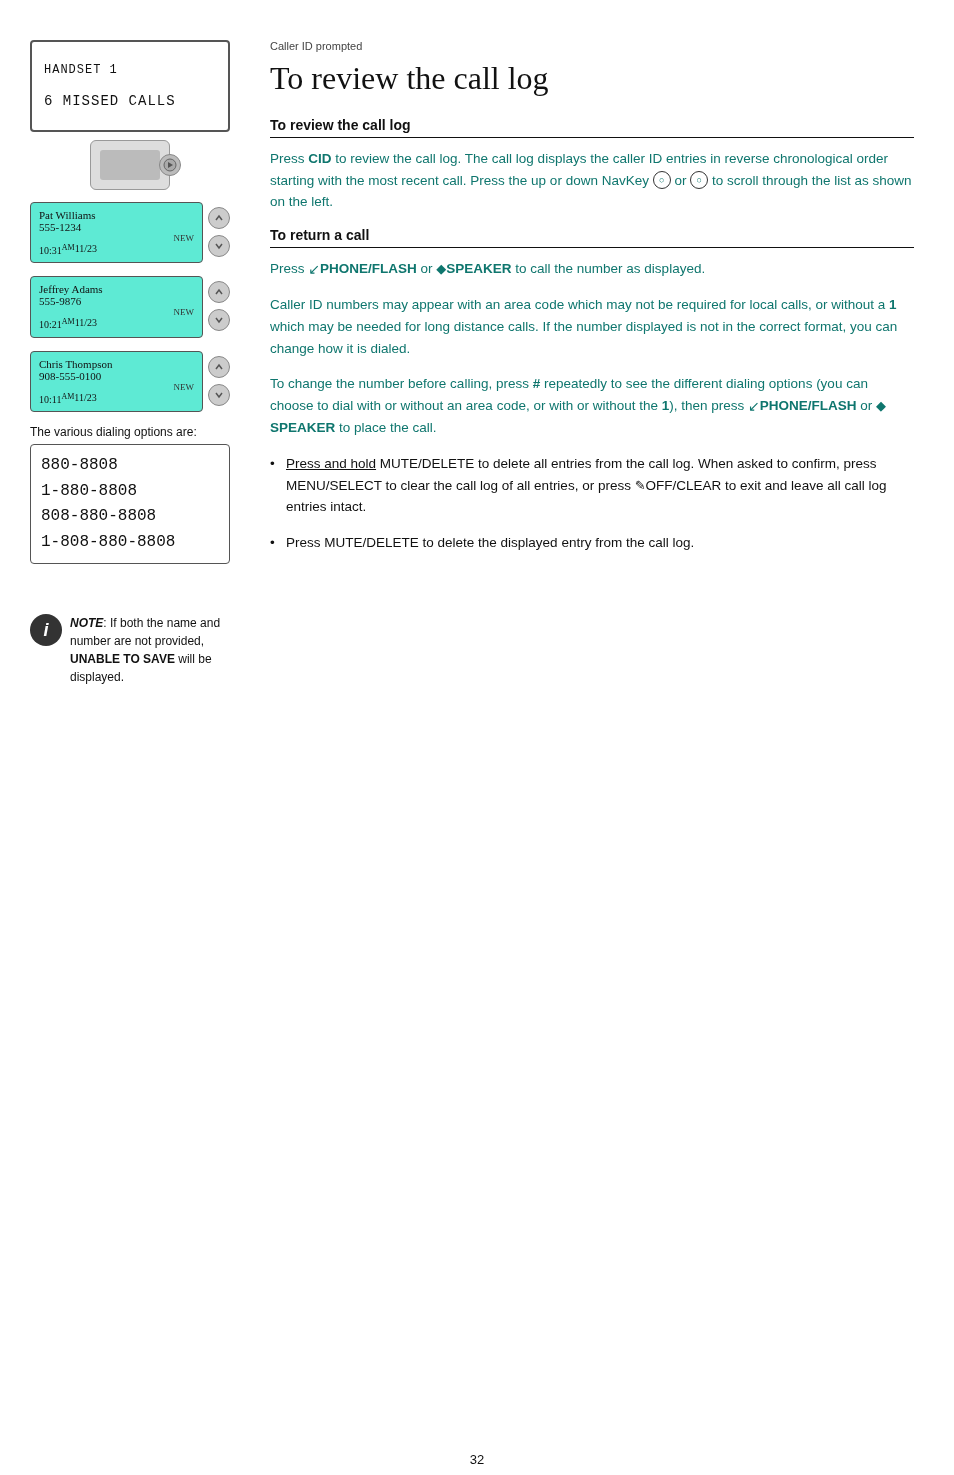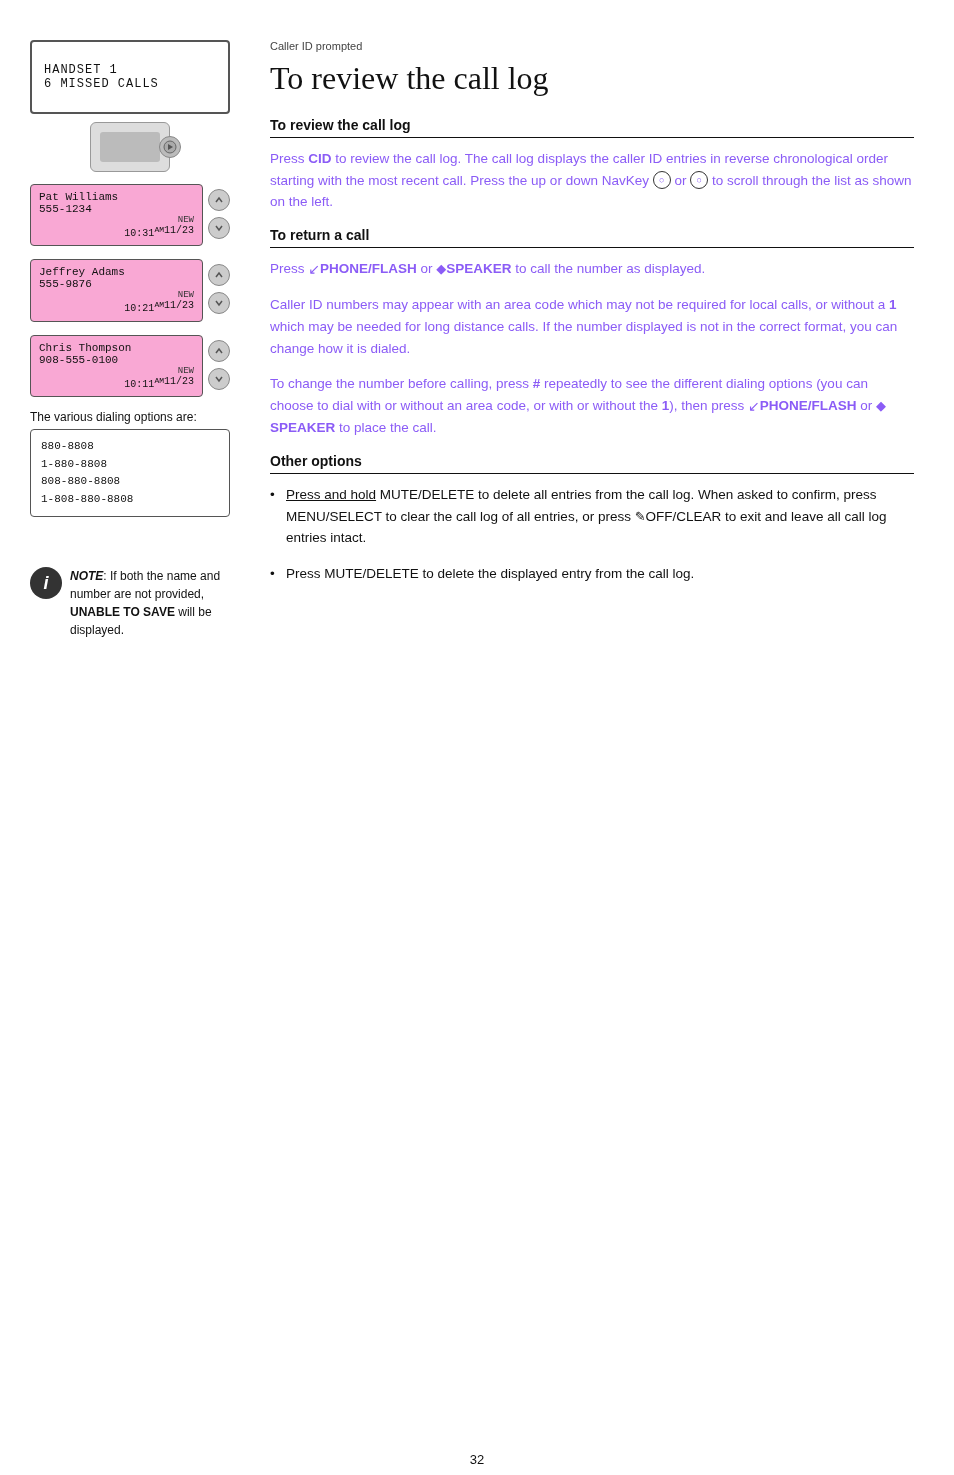--- a/index.html
+++ b/index.html
@@ -37,22 +37,23 @@
       margin-bottom: 8px;
       background: #fff;
       min-height: 65px;
     }
 
     .handset-display .line1 {
       font-size: 12px;
       letter-spacing: 1px;
     }
     .handset-display .line2 {
-      font-size: 12px;
+      font-size: 14px;
       letter-spacing: 1px;
+      margin-top: 16px;
     }
 
     
     .handset-device {
       display: flex;
       justify-content: center;
       margin: 5px 0 12px 0;
     }
 
     .handset-body {
@@ -93,41 +94,41 @@
       right: -15px;
       top: 50%;
       transform: translateY(-50%);
     }
 
     
     .call-entry {
       border: 1.5px solid #555;
       border-radius: 4px;
       padding: 6px 8px;
-      font-family: Liberation Mono, monospace;
+      font-family: Liberation Serif, serif;
       font-size: 12px;
       margin-bottom: 3px;
-      background: #f9a8d4;
+      background: #5eead4;
     }
 
     .call-entry .caller-name {
       font-size: 11px;
     }
     .call-entry .caller-number {
       font-size: 11px;
     }
     .call-entry .new-badge {
       font-size: 9px;
       text-align: right;
       color: #333;
     }
     .call-entry .call-time {
       font-size: 10px;
       display: flex;
-      justify-content: flex-end;
+      justify-content: flex-start;
     }
 
     .call-entry-row {
       display: flex;
       align-items: flex-start;
       gap: 5px;
       margin-bottom: 10px;
     }
 
     .call-entry-box {
@@ -160,21 +161,21 @@
       margin-top: 10px;
       margin-bottom: 5px;
       color: #111;
     }
 
     .dialing-box {
       border: 1.5px solid #555;
       border-radius: 4px;
       padding: 8px 10px;
       font-family: 'Courier New', monospace;
-      font-size: 11px;
+      font-size: 16px;
       background: #fff;
       line-height: 1.6;
     }
 
     
     .note-box {
       display: flex;
       align-items: flex-start;
       gap: 8px;
       margin-top: 50px;
@@ -234,21 +235,21 @@
       font-weight: bold;
       padding-bottom: 4px;
       border-bottom: 1.5px solid #111;
       margin-bottom: 10px;
     }
 
     .body-text {
       font-size: 13.5px;
       line-height: 1.6;
       margin-bottom: 14px;
-      color: #8b5cf6;
+      color: #0f766e;
     }
 
     .body-text .key {
       font-weight: bold;
     }
 
     .navkey-icon {
       display: inline-block;
       width: 18px;
       height: 18px;
@@ -455,21 +456,20 @@
     <p class="body-text">
       Press <span class="phone-icon-inline">↙</span><span class="key">PHONE/FLASH</span> or <span class="speaker-icon-inline">◆</span><span class="key">SPEAKER</span> to call the number as displayed.
     </p>
     <p class="body-text">
       Caller ID numbers may appear with an area code which may not be required for local calls, or without a <span class="key">1</span> which may be needed for long distance calls. If the number displayed is not in the correct format, you can change how it is dialed.
     </p>
     <p class="body-text">
       To change the number before calling, press <span class="key">#</span> repeatedly to see the different dialing options (you can choose to dial with or without an area code, or with or without the <span class="key">1</span>), then press <span class="phone-icon-inline">↙</span><span class="key">PHONE/FLASH</span> or <span class="speaker-icon-inline">◆</span><span class="key">SPEAKER</span> to place the call.
     </p>
 
-    <div class="subsection-title">Other options</div>
     <ul class="bullet-list">
       <li>
         <span class="underline-link">Press and hold</span> <span class="key-small">MUTE/DELETE</span> to delete all entries from the call log. When asked to confirm, press <span class="key-small">MENU/SELECT</span> to clear the call log of all entries, or press <span class="off-icon-inline">✎</span><span class="key-small">OFF/CLEAR</span> to exit and leave all call log entries intact.
       </li>
       <li>
         Press <span class="key-small">MUTE/DELETE</span> to delete the displayed entry from the call log.
       </li>
     </ul>
 
   </div>

